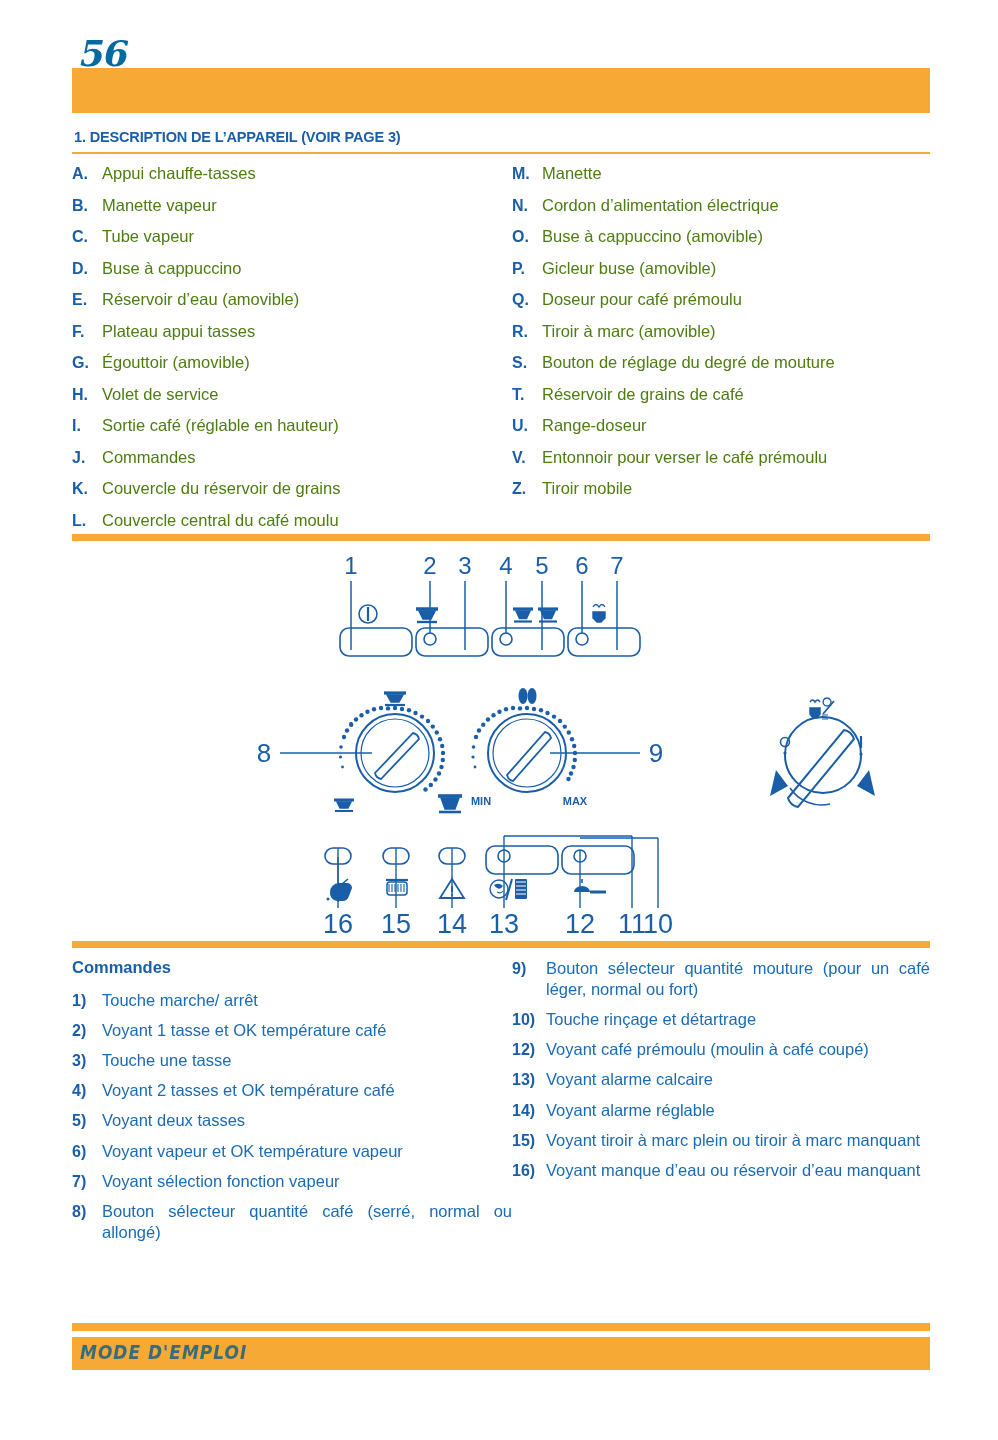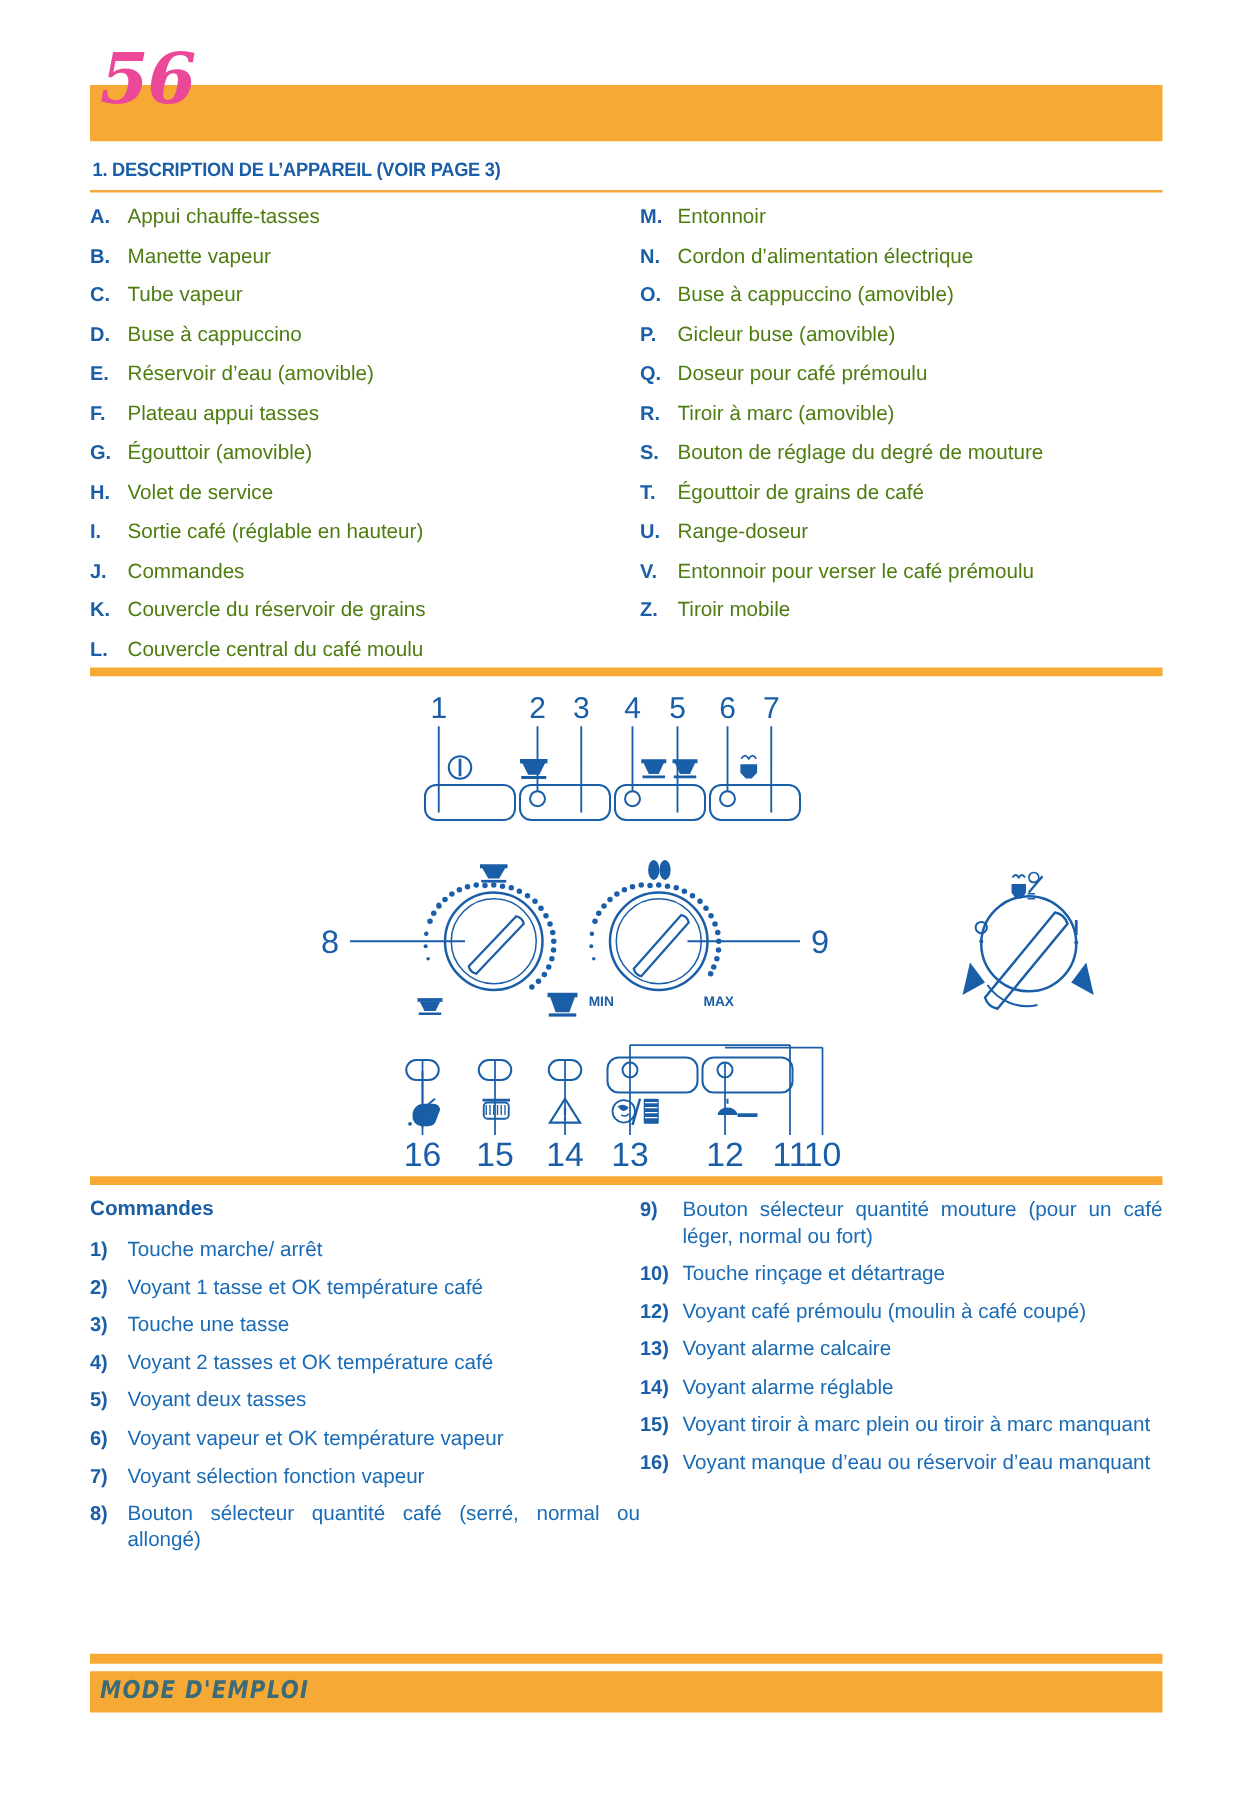--- a/index.html
+++ b/index.html
@@ -31,22 +31,22 @@
     height: 45px;
     background: #f7a936;
   }
   .page-number {
     position: absolute;
     left: 80px;
     top: 35px;
     font-family: "DejaVu Serif", serif;
     font-style: italic;
     font-weight: bold;
-    font-size: 56px;
-    color: #ec4899;
+    font-size: 36px;
+    color: #0369a1;
     letter-spacing: -1px;
     line-height: 1;
     z-index: 5;
   }
 
   .section-title {
     position: absolute;
     left: 74px;
     top: 128px;
     font-size: 15.5px;
@@ -234,21 +234,21 @@
           <span class="txt">Couvercle du réservoir de grains</span>
         </div>
       <div class="item">
           <span class="key">L.</span>
           <span class="txt">Couvercle central du café moulu</span>
         </div>
     </div>
     <div class="col right">
       <div class="item">
           <span class="key">M.</span>
-          <span class="txt">Entonnoir</span>
+          <span class="txt">Manette</span>
         </div>
       <div class="item">
           <span class="key">N.</span>
           <span class="txt">Cordon d’alimentation électrique</span>
         </div>
       <div class="item">
           <span class="key">O.</span>
           <span class="txt">Buse à cappuccino (amovible)</span>
         </div>
       <div class="item">
@@ -262,21 +262,21 @@
       <div class="item">
           <span class="key">R.</span>
           <span class="txt">Tiroir à marc (amovible)</span>
         </div>
       <div class="item">
           <span class="key">S.</span>
           <span class="txt">Bouton de réglage du degré de mouture</span>
         </div>
       <div class="item">
           <span class="key">T.</span>
-          <span class="txt">Égouttoir de grains de café</span>
+          <span class="txt">Réservoir de grains de café</span>
         </div>
       <div class="item">
           <span class="key">U.</span>
           <span class="txt">Range-doseur</span>
         </div>
       <div class="item">
           <span class="key">V.</span>
           <span class="txt">Entonnoir pour verser le café prémoulu</span>
         </div>
       <div class="item">

